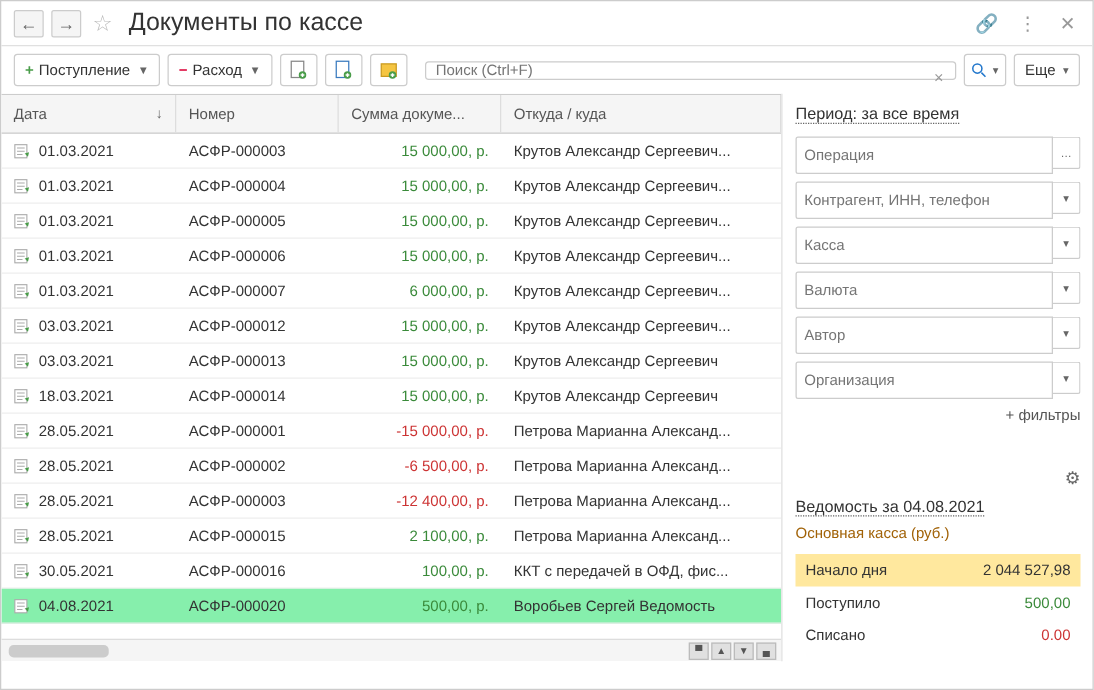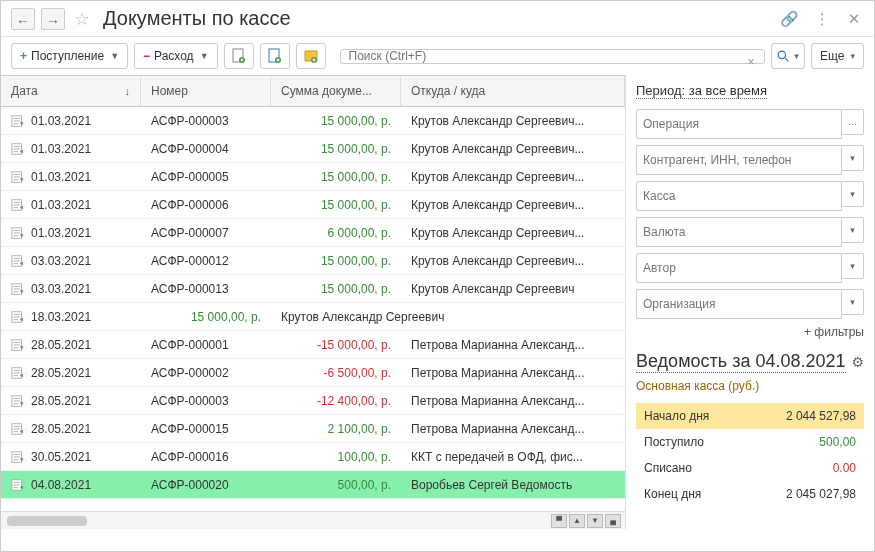--- a/index.html
+++ b/index.html
@@ -44,21 +44,21 @@
 .scroll-thumb { width: 80px; height: 10px; background: #ccc; border-radius: 4px; margin: 0 2px; }
 .scroll-spacer { flex: 1; }
 .scroll-btn { width: 16px; height: 14px; background: #e0e0e0; border: 1px solid #bbb; display: flex; align-items: center; justify-content: center; font-size: 8px; color: #555; cursor: pointer; }
 .side { width: 248px; padding: 8px 10px; overflow-y: auto; font-size: 12px; }
 .period-link { color: #333; border-bottom: 1px dotted #666; cursor: pointer; font-size: 13px; display: inline-block; margin-bottom: 10px; }
 .filter-row { display: flex; margin-bottom: 6px; }
 .filter-input { flex: 1; height: 26px; border: 1px solid #ccc; padding: 14px 6px; font-size: 12px; color: #aaa; border-radius: 2px 0 0 2px; }
 .filter-dd { width: 22px; height: 26px; border: 1px solid #ccc; border-left: none; background: #fff; display: flex; align-items: center; justify-content: center; font-size: 9px; color: #666; cursor: pointer; border-radius: 0 2px 2px 0; }
 .add-filters { text-align: right; color: #555; margin: 6px 0 12px; cursor: pointer; }
 .stmt-hdr { display: flex; justify-content: space-between; align-items: center; margin-bottom: 6px; }
-.stmt-link { color: #333; border-bottom: 1px dotted #666; cursor: pointer; font-size: 18px; }
+.stmt-link { color: #333; border-bottom: 1px dotted #666; cursor: pointer; font-size: 13px; margin-top: 46px; }
 .gear { color: #666; cursor: pointer; font-size: 14px; }
 .stmt-sub { color: #a16207; margin-bottom: 10px; }
 .stmt-row { display: flex; justify-content: space-between; padding: 6px 8px; }
 .stmt-row.hl { background: #ffe89e; }
 .stmt-val { text-align: right; }
 .stmt-val.pos { color: #3a8a3a; }
 .stmt-val.neg { color: #c33; }
 .collapse { text-align: right; color: #666; border-bottom: 1px dotted #aaa; display: inline-block; float: right; margin-top: 18px; cursor: pointer; }
 svg { display: block; }
 </style>
@@ -245,20 +245,21 @@
           <div class="td td1">
             <span class="doc-icon">
               <svg width="14" height="14" viewBox="0 0 16 16">
                 <rect x="1" y="2" width="11" height="12" fill="#fff" stroke="#aaa"></rect>
                 <path d="M3 5h7M3 8h7M3 11h5" stroke="#aaa"></path>
                 <path d="M10 10l4-1-1 4-3-3z" fill="#4a9d4a"></path>
               </svg>
             </span>
             <span>18.03.2021</span>
           </div>
+          <div class="td td2">АСФР-000014</div>
           <div class="td td3 amt-pos">15 000,00, р.</div>
           <div class="td td4">Крутов Александр Сергеевич</div>
         </div>
         <div class="tr">
           <div class="td td1">
             <span class="doc-icon">
               <svg width="14" height="14" viewBox="0 0 16 16">
                 <rect x="1" y="2" width="11" height="12" fill="#fff" stroke="#aaa"></rect>
                 <path d="M3 5h7M3 8h7M3 11h5" stroke="#aaa"></path>
                 <path d="M10 10l4-1-1 4-3-3z" fill="#4a9d4a"></path>

